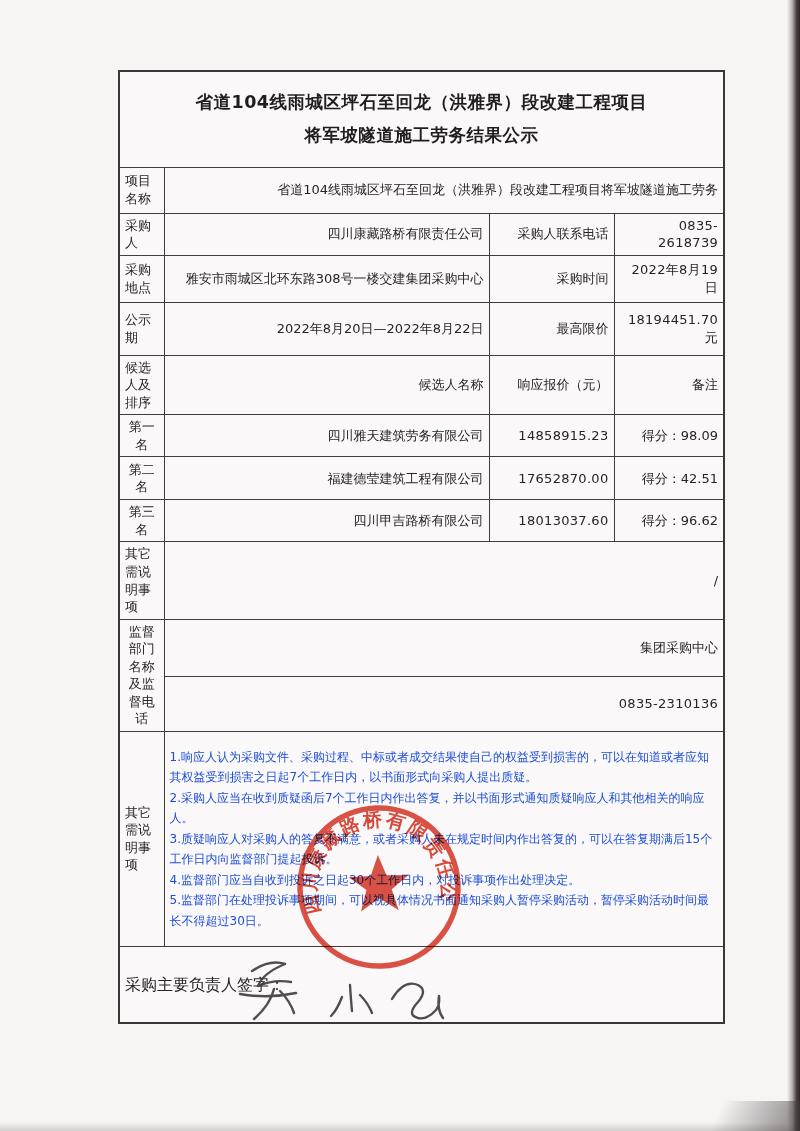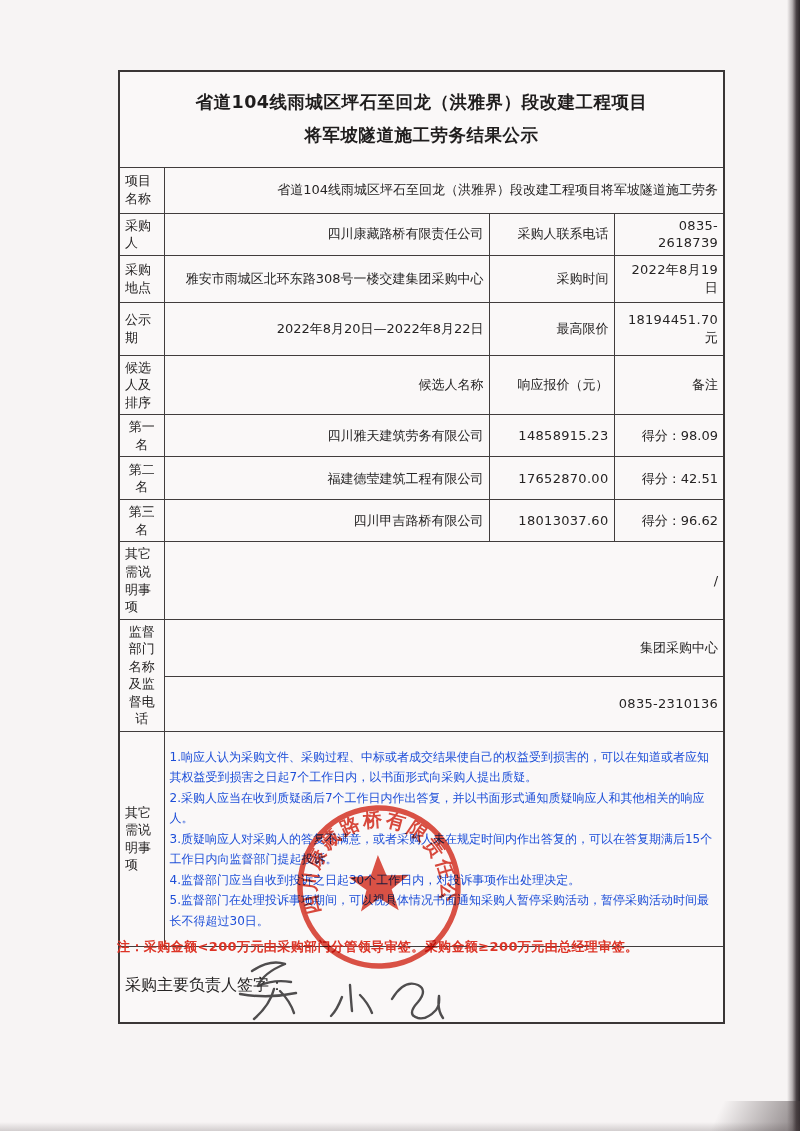--- a/index.html
+++ b/index.html
@@ -187,21 +187,20 @@
             <path d="M120,48 q1,16 2,26"></path>
             <path d="M130,58 q8,8 12,18"></path>
             <path d="M162,62 q12,-20 26,-14 q10,5 0,17 q-12,13 0,16 q9,2 18,-8 q4,-5 3,-14 q-2,14 4,22"></path>
           </g>
         </svg>
       </td>
     </tr>
   </tbody>
     </table>
 
-  <div class="note">注：采购金额&lt;200万元由采购部门分管领导审签。采购金额≥200万元由总经理审签。</div>
 
   <div class="stamp">
     <svg width="172" height="172" viewBox="0 0 172 172">
       <circle cx="86" cy="86" r="79" fill="none" stroke="#d93a2c" stroke-width="5.5" opacity="0.95"></circle>
       <path id="sealArc" d="M 27.6 111.6 A 63 63 0 1 1 144.4 111.6" fill="none"></path>
       <text font-size="19" fill="#d93a2c" font-weight="bold" letter-spacing="2.5">
         <textPath href="#sealArc" startOffset="2">四川康藏路桥有限责任公司</textPath>
       </text>
       <polygon fill="#d93a2c" opacity="0.95" points="86,54 93.9,74.6 116,75.1 98.6,88.6 104.9,109.8 86,97.2 67.1,109.8 73.4,88.6 56,75.1 78.1,74.6"></polygon>
     </svg>

